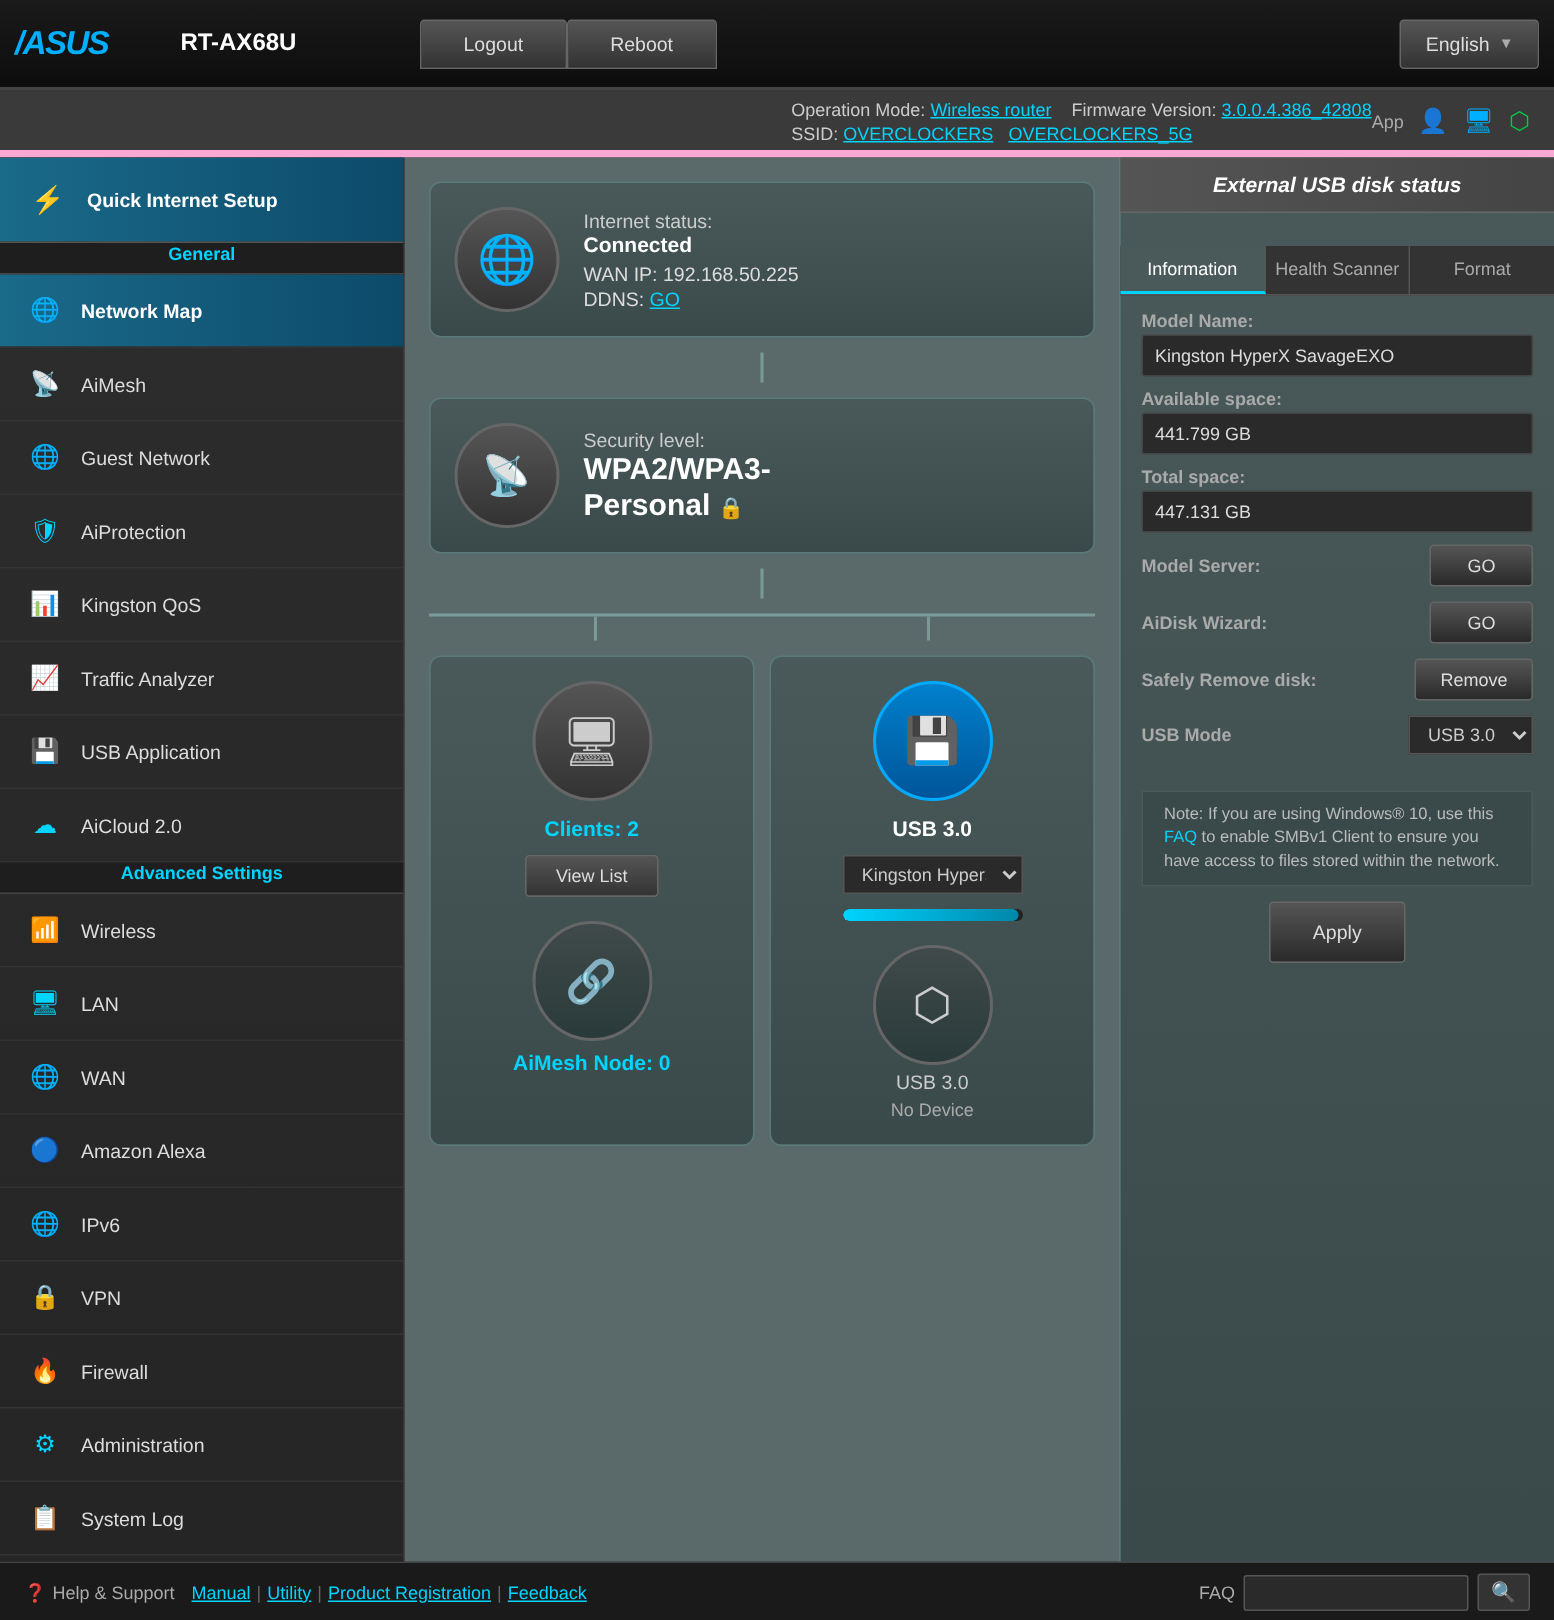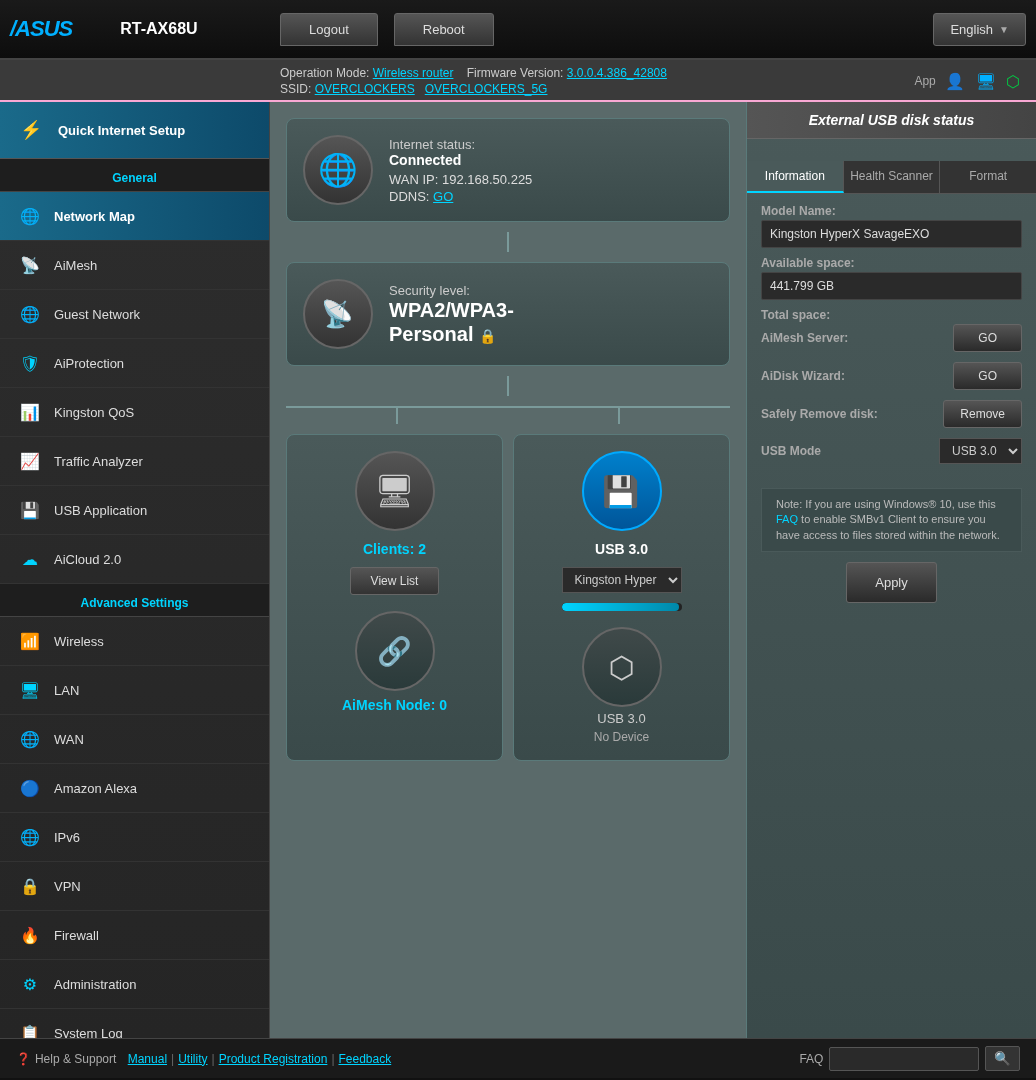--- a/index.html
+++ b/index.html
@@ -35,21 +35,21 @@
       letter-spacing: -1px;
       margin-right: 8px;
     }
     .model-name {
       color: #fff;
       font-size: 16px;
       font-weight: bold;
     }
     .top-buttons {
       display: flex;
-      gap: 16px;
+      gap: 0;
       flex: 1;
     }
     .top-btn {
       background: linear-gradient(180deg, #555 0%, #333 100%);
       color: #ddd;
       border: 1px solid #666;
       padding: 8px 28px;
       cursor: pointer;
       font-size: 13px;
       border-radius: 3px 3px 0 0;
@@ -71,25 +71,25 @@
       align-items: center;
       gap: 6px;
       border-radius: 3px;
     }
     .lang-arrow { font-size: 10px; color: #aaa; }
 
     
     .info-bar {
       background: #3a3a3a;
       padding: 6px 16px 4px 280px;
-      border-bottom: 2px solid #f9a8d4;
+      border-bottom: 5px solid #f9a8d4;
       font-size: 12px;
       color: #ccc;
       display: flex;
-      justify-content: space-between;
+      justify-content: flex-end;
       align-items: center;
     }
     .info-bar a { color: #00d4ff; text-decoration: underline; cursor: pointer; }
     .info-bar-left { display: flex; flex-direction: column; gap: 2px; }
     .info-icons { display: flex; gap: 10px; align-items: center; }
     .info-icon { color: #aaa; font-size: 16px; cursor: pointer; }
     .info-icon.green { color: #00cc44; }
     .info-icon.teal { color: #00b0ff; }
 
     
@@ -123,21 +123,21 @@
       justify-content: center;
       font-size: 18px;
       color: #00d4ff;
     }
     .sidebar-quick-label { color: #fff; font-size: 13px; font-weight: bold; }
     .sidebar-section-title {
       color: #00d4ff;
       font-size: 12px;
       font-weight: bold;
       text-align: center;
-      padding: 12px 0 6px;
+      padding: 0 0 6px;
       background: #1e1e1e;
       border-bottom: 1px solid #444;
     }
     .sidebar-item {
       display: flex;
       align-items: center;
       padding: 10px 16px;
       cursor: pointer;
       border-bottom: 1px solid #333;
       transition: background 0.2s;
@@ -684,23 +684,24 @@
           <div class="usb-tab active">Information</div>
           <div class="usb-tab">Health Scanner</div>
           <div class="usb-tab">Format</div>
         </div>
         <div class="usb-info-section">
           <div class="usb-field-label">Model Name:</div>
           <div class="usb-field-value">Kingston HyperX SavageEXO</div>
           <div class="usb-field-label">Available space:</div>
           <div class="usb-field-value">441.799 GB</div>
           <div class="usb-field-label">Total space:</div>
+          <div class="usb-field-value">447.131 GB</div>
 
           <div class="usb-row">
-            <span class="usb-row-label">AiMesh Server:</span>
+            <span class="usb-row-label">Model Server:</span>
             <button class="go-btn">GO</button>
           </div>
           <div class="usb-row">
             <span class="usb-row-label">AiDisk Wizard:</span>
             <button class="go-btn">GO</button>
           </div>
           <div class="usb-row">
             <span class="usb-row-label">Safely Remove disk:</span>
             <button class="remove-btn">Remove</button>
           </div>

